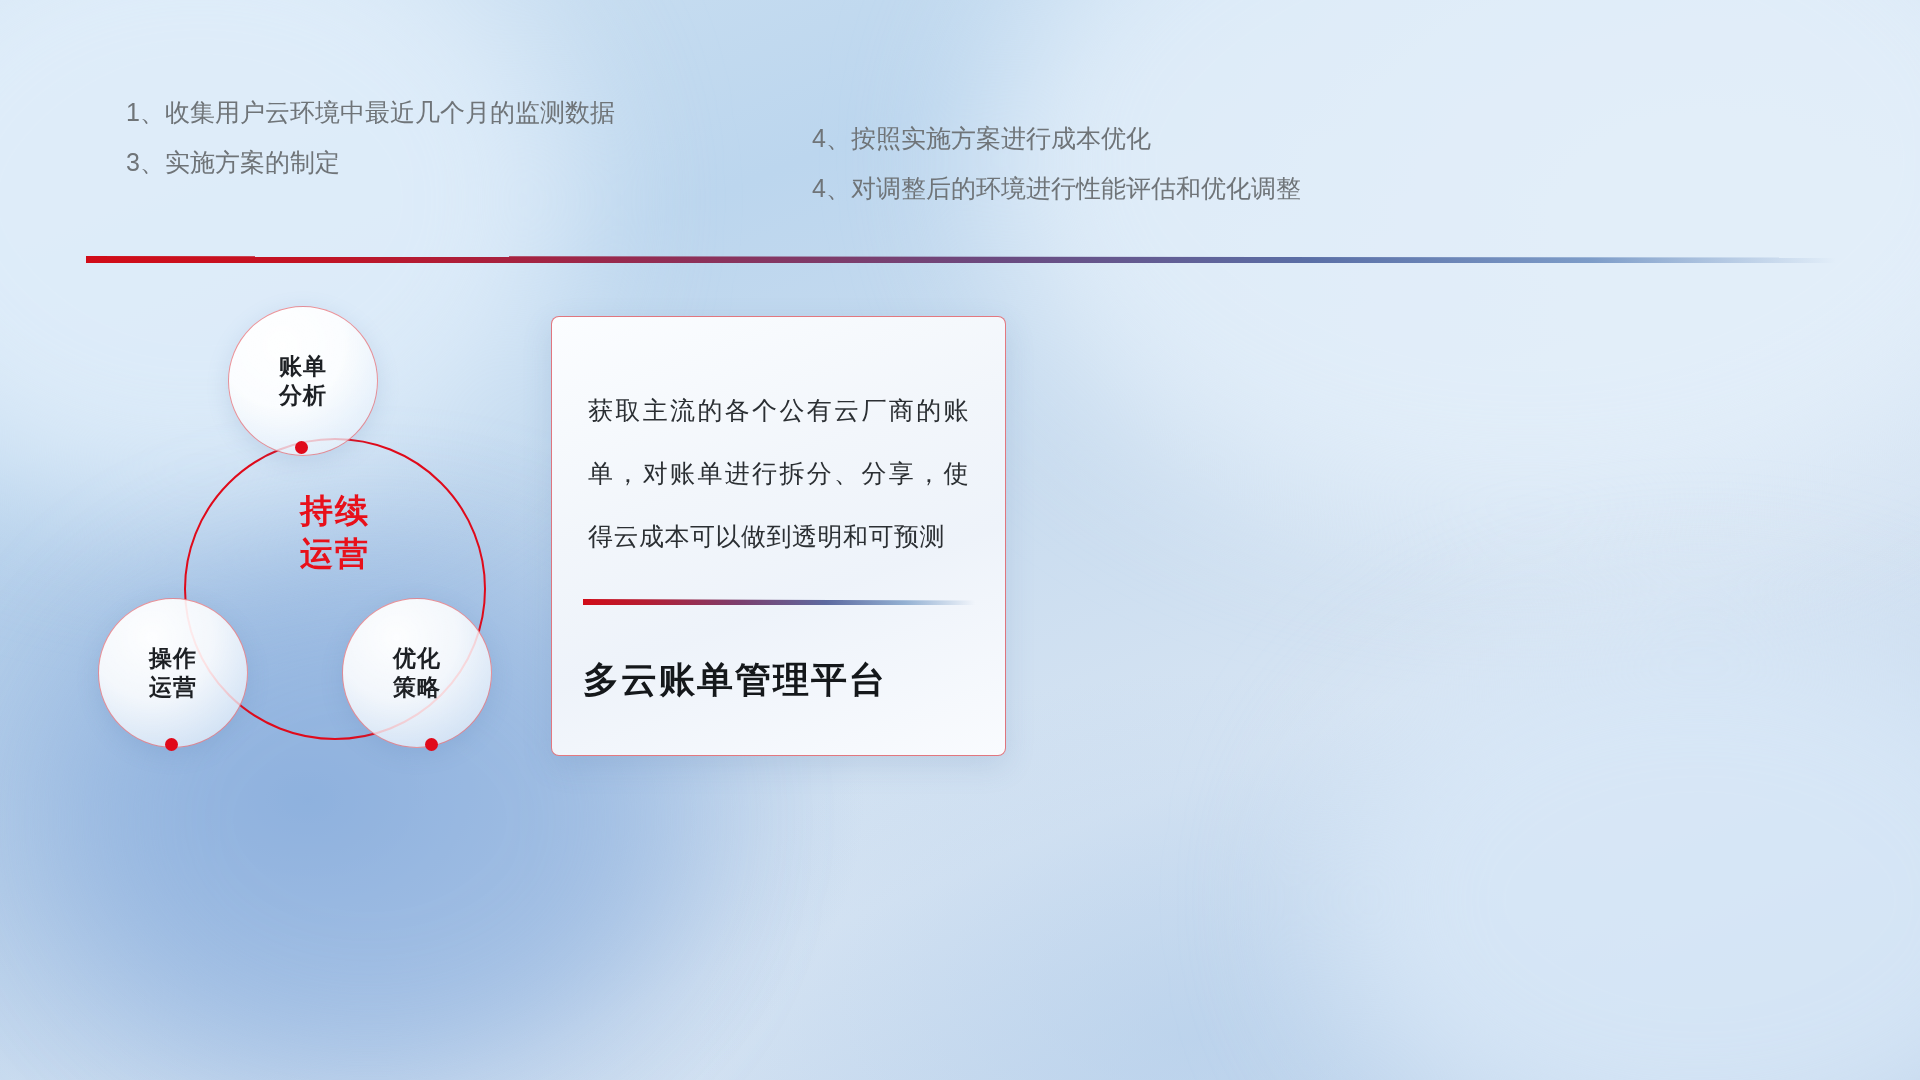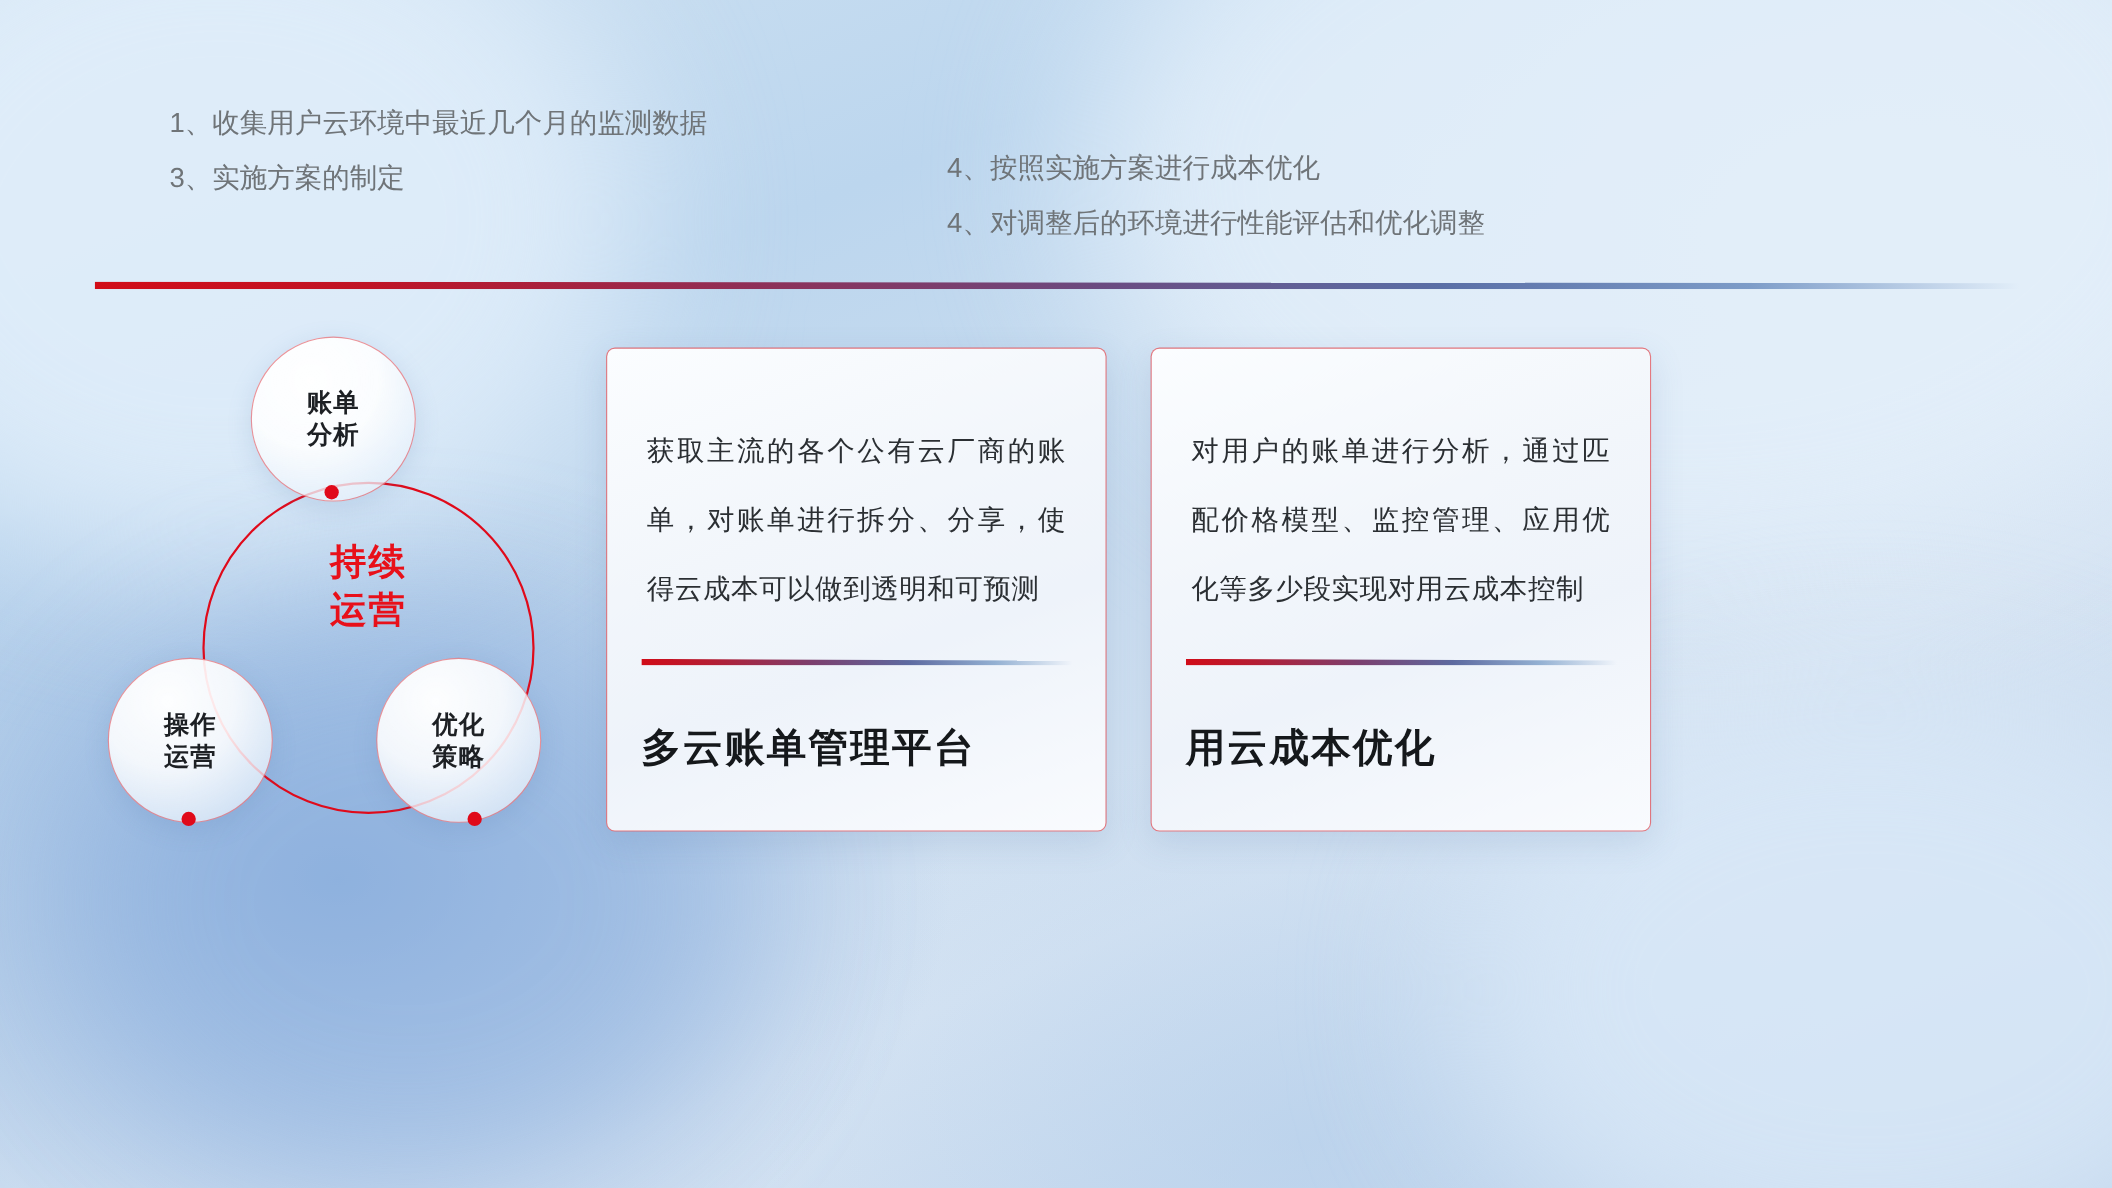--- a/index.html
+++ b/index.html
@@ -21,22 +21,22 @@
   
   .blob { position:absolute; border-radius:50%; filter:blur(70px); pointer-events:none; }
   .b1 { left:-180px; top:-120px; width:760px; height:640px; background:rgba(226,239,250,0.85); }
   .b2 { left:980px; top:-220px; width:1100px; height:760px; background:rgba(231,241,251,0.75); }
   .b3 { left:60px; top:560px; width:620px; height:520px; background:rgba(140,176,222,0.45); }
   .b4 { left:1320px; top:620px; width:760px; height:560px; background:rgba(218,232,247,0.8); }
 
   
   .list { position:absolute; color:#6f7478; font-size:25px; line-height:1; white-space:nowrap; }
   .list .row { margin-bottom:25px; }
-  .list-left  { left:126px; top:100px;margin-left:28px; }
-  .list-right { left:861px; top:126px;margin-top:15px; }
+  .list-left  { left:126px; top:100px; }
+  .list-right { left:812px; top:126px; }
 
   
   .divider {
     position:absolute; left:86px; top:256px; width:1750px; height:7px;
     background:linear-gradient(90deg,#d10c18 0%, #c01426 14%, #8f2f57 34%, #6b4a80 52%, #5a6fa6 70%, #7d9cc8 86%, rgba(190,212,235,0) 100%);
     clip-path:polygon(0 0, 100% 22%, 100% 100%, 0 100%);
   }
 
   
   .venn { position:absolute; left:80px; top:290px; width:470px; height:480px; }
@@ -153,19 +153,14 @@
     <div class="dot dot-left"></div>
     <div class="dot dot-right"></div>
   </div>
 
   <div class="card card-a">
     <div class="card-body">获取主流的各个公有云厂商的账单，对账单进行拆分、分享，使得云成本可以做到透明和可预测</div>
     <div class="card-rule"></div>
     <div class="card-title">多云账单管理平台</div>
   </div>
 
-  <div class="card card-b">
-    <div class="card-body">对用户的账单进行分析，通过匹配价格模型、监控管理、应用优化等多少段实现对用云成本控制</div>
-    <div class="card-rule"></div>
-    <div class="card-title">用云成本优化</div>
-  </div>
 
 </div>
 
 </body></html>

